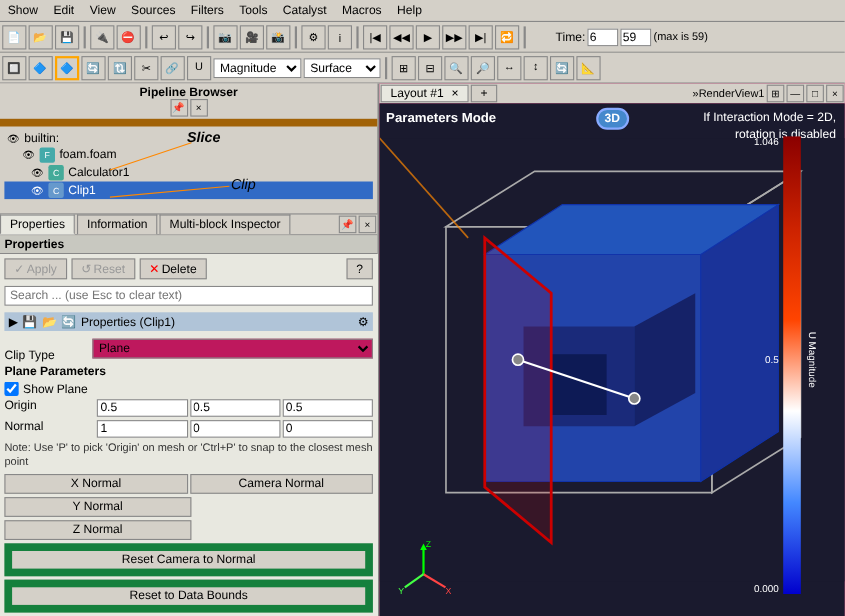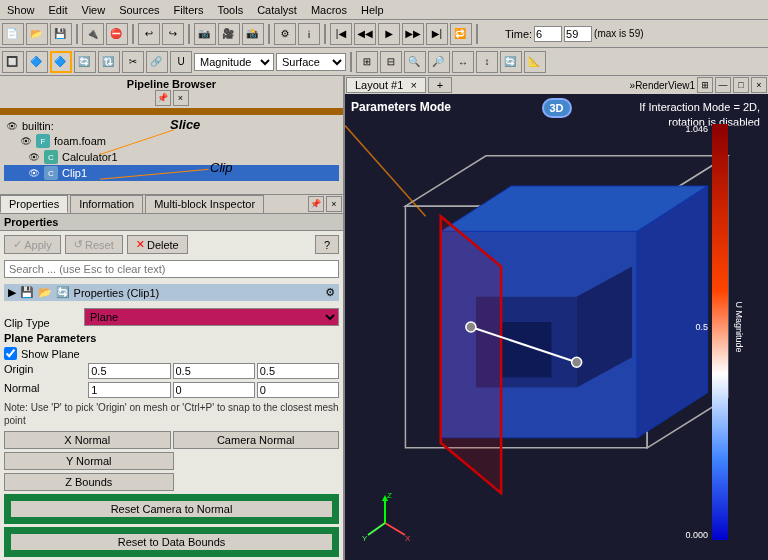--- a/index.html
+++ b/index.html
@@ -300,21 +300,21 @@
       </div>
 
       
       <div class="half-btn-row">
         <button class="half-btn">Y Normal</button>
         <div style="flex:1;"></div>
       </div>
 
       
       <div class="half-btn-row">
-        <button class="half-btn">Z Bounds</button>
+        <button class="half-btn">Z Normal</button>
         <div style="flex:1;"></div>
       </div>
 
       
       <button class="full-btn">Reset Camera to Normal</button>
 
       
       <button class="full-btn">Reset to Data Bounds</button>
 
     </div>

